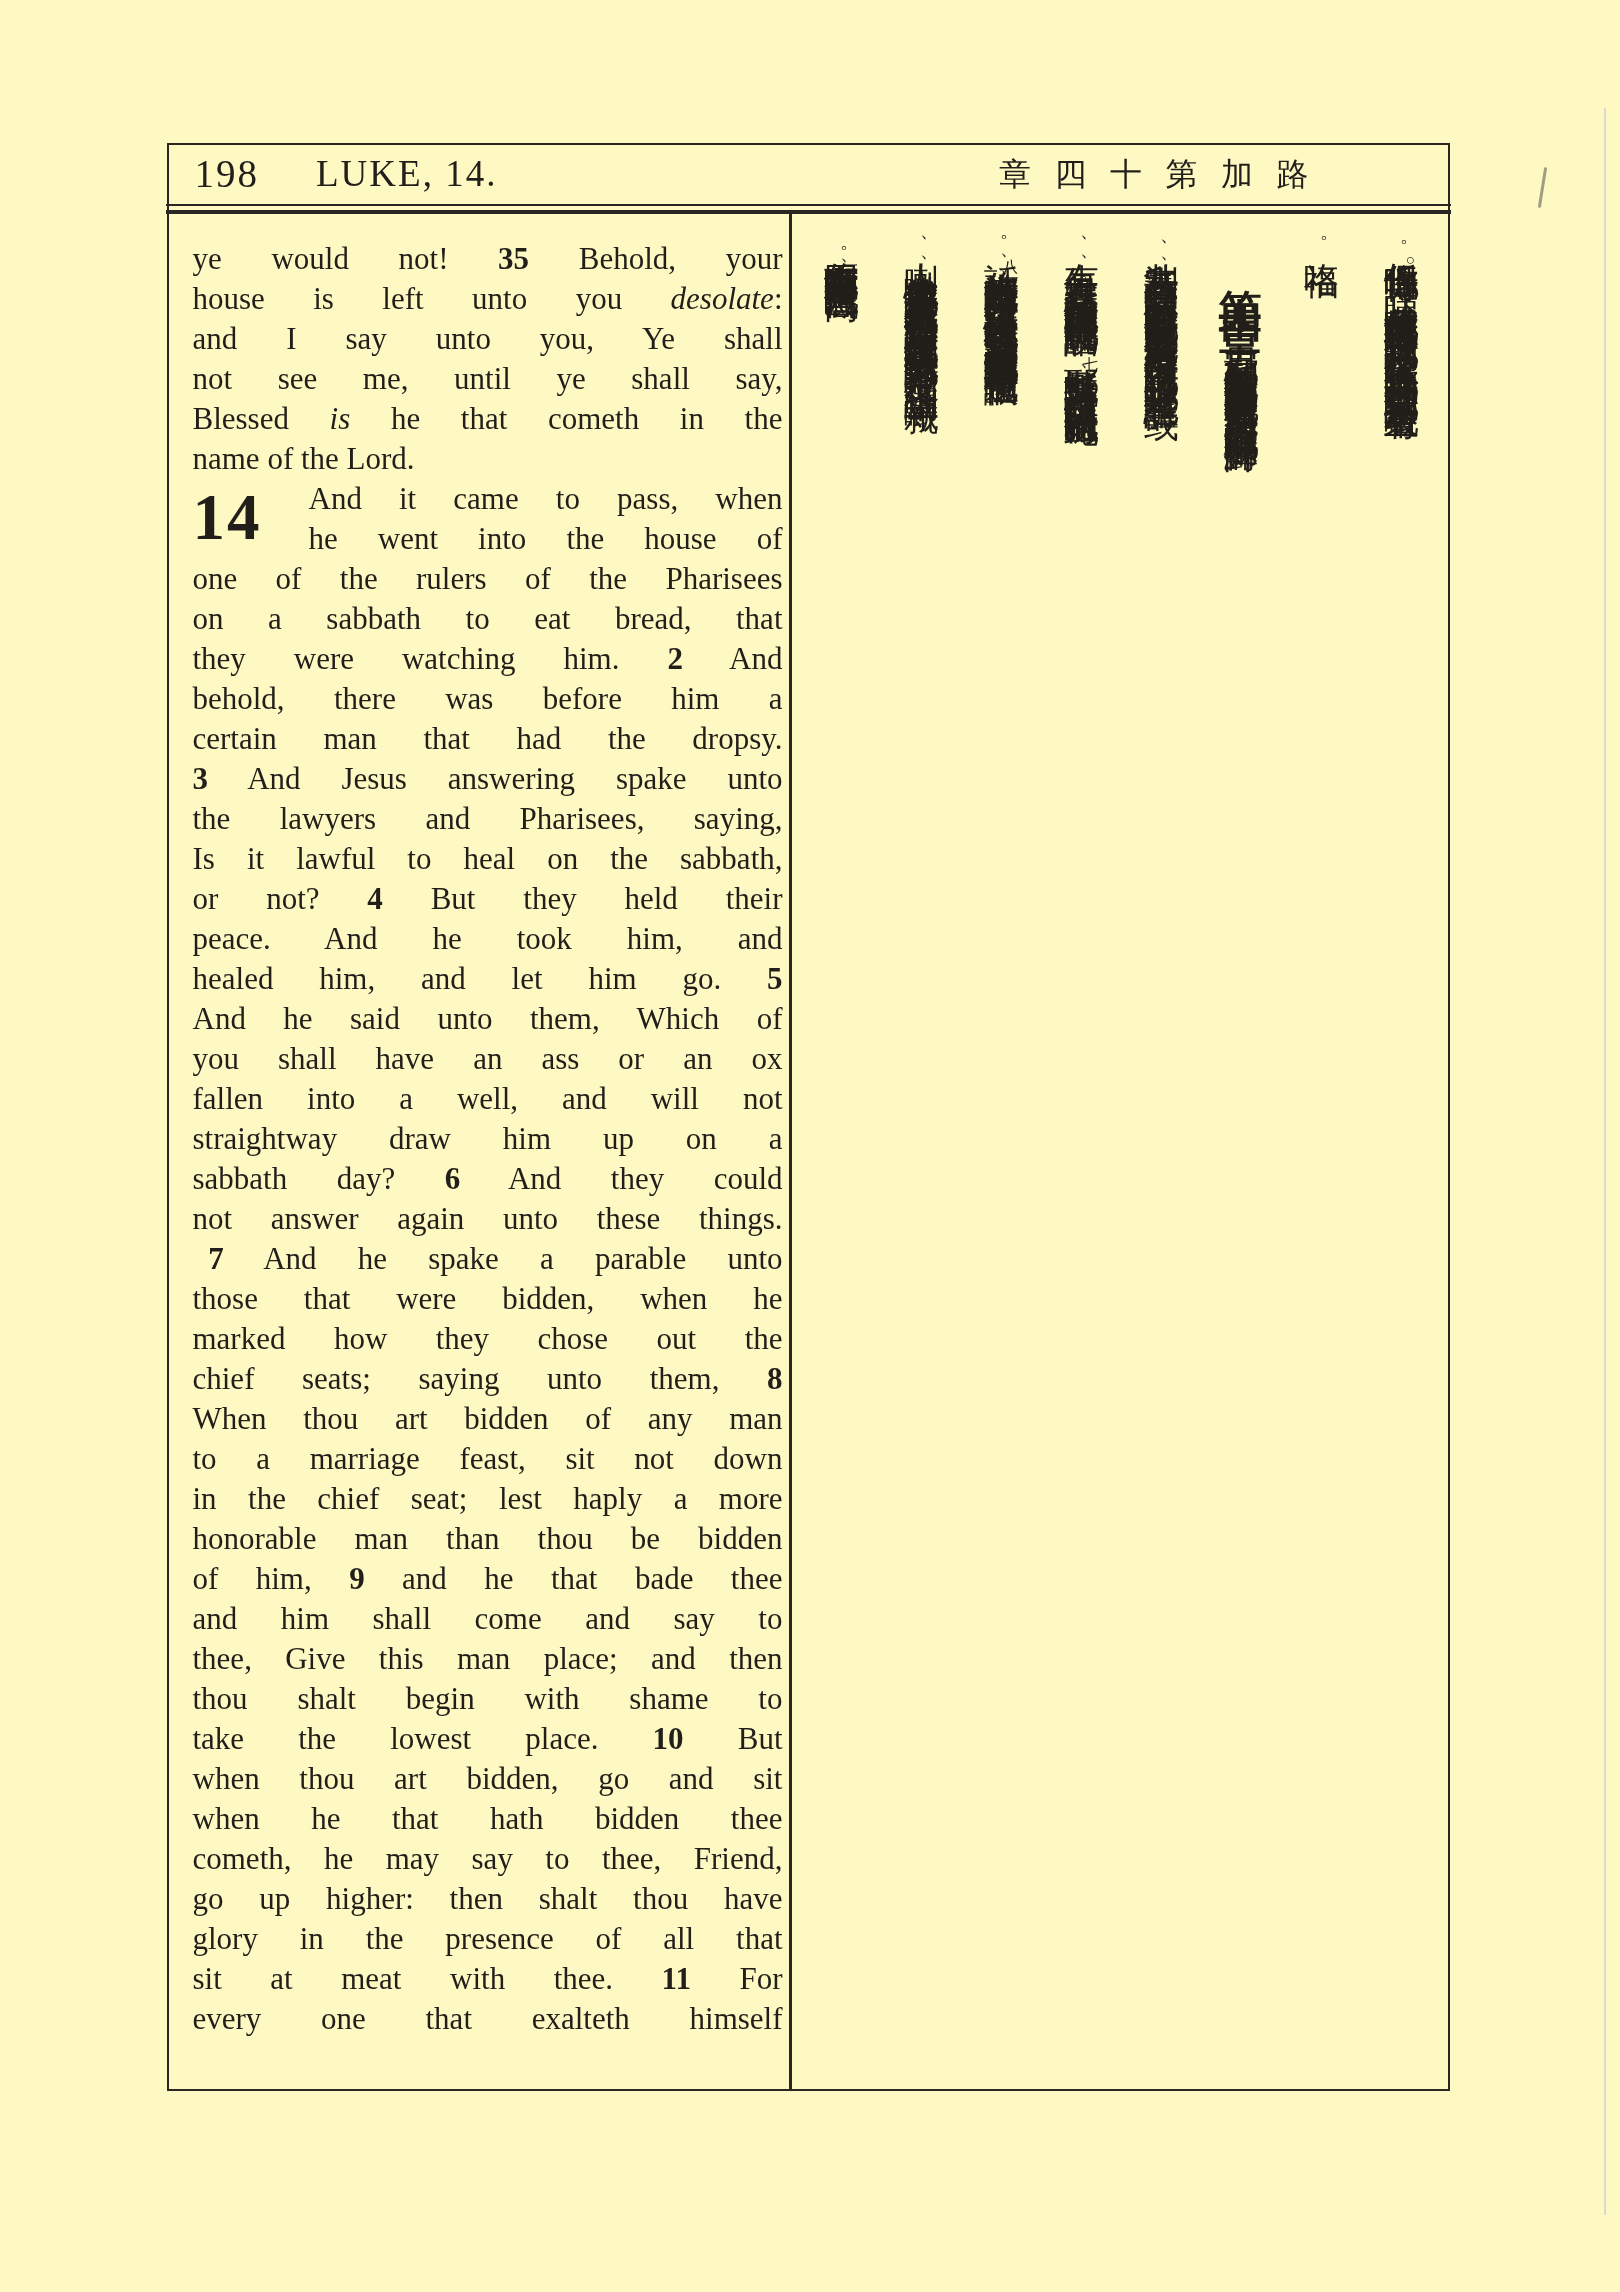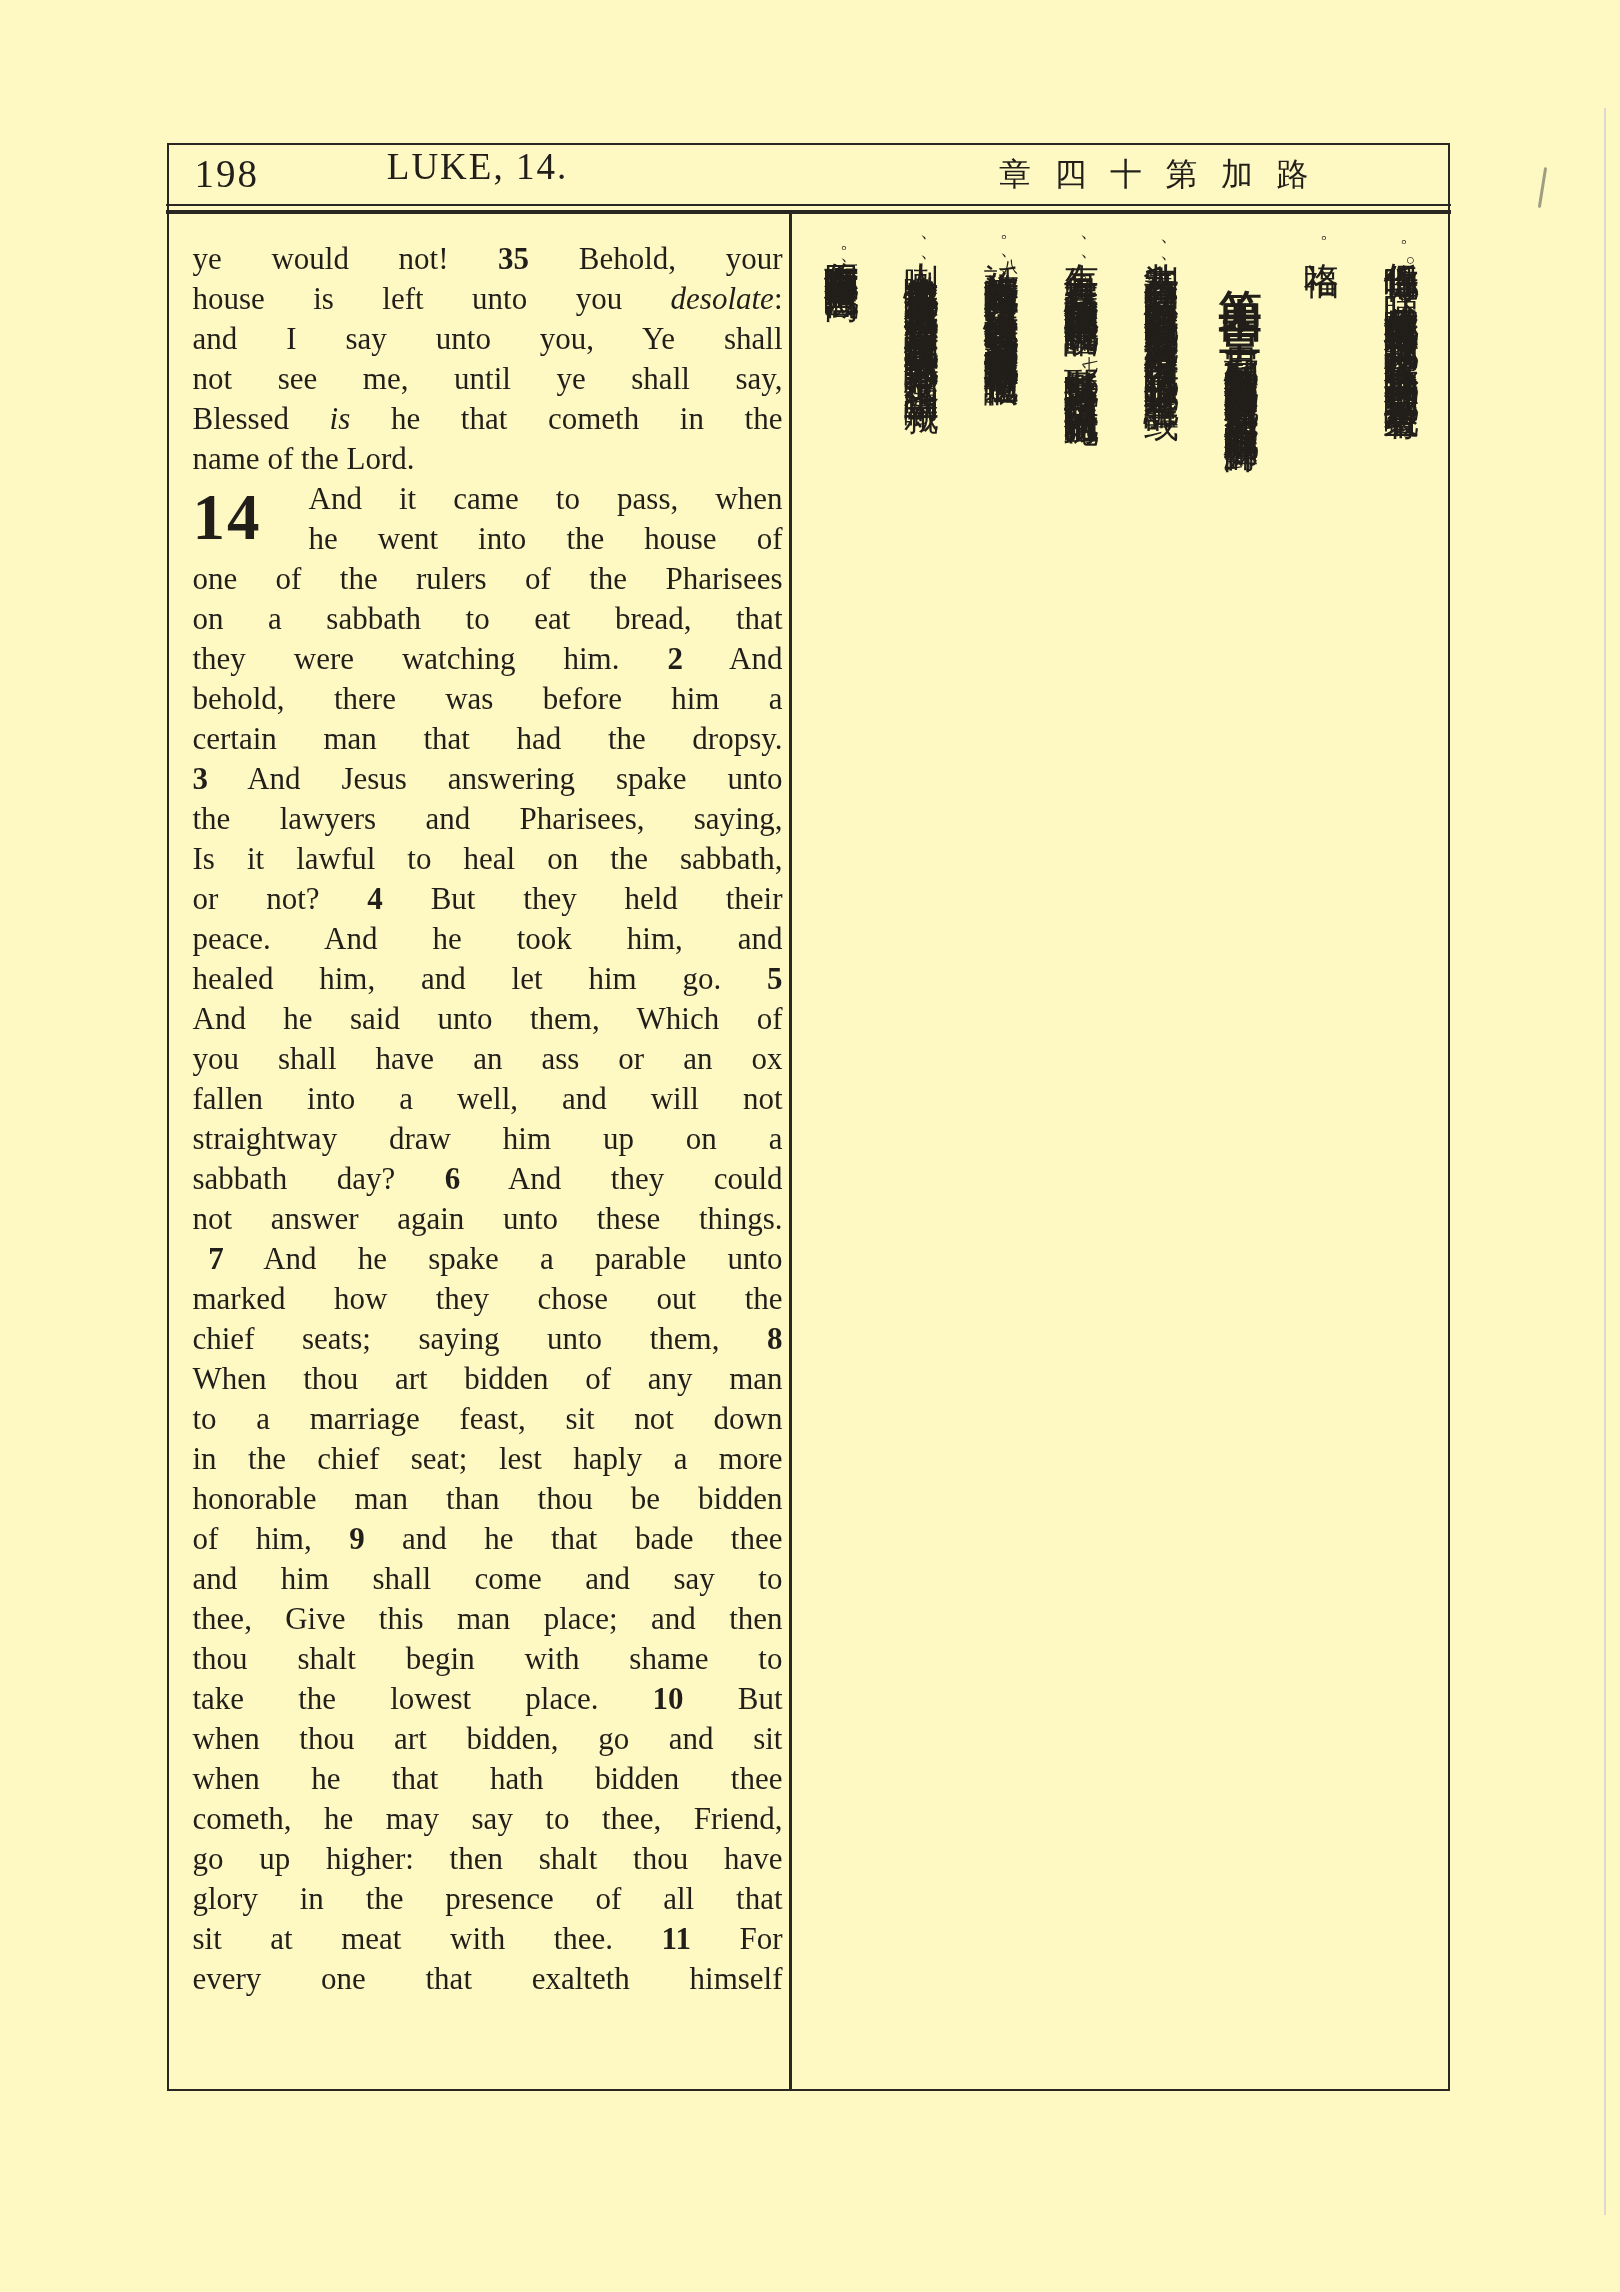--- a/index.html
+++ b/index.html
@@ -10,21 +10,21 @@
     font-family:"Liberation Serif","DejaVu Serif",serif;
     overflow:hidden;
   }
   
   .frame{
     position:absolute;left:167px;top:143px;width:1283px;height:1948px;
     border:2.9px solid #2a2622;box-sizing:border-box;
   }
   .header-row{position:absolute;top:0;left:0;right:0;height:59px;}
   .page-number{position:absolute;left:25.5px;top:5.9px;font-size:39px;letter-spacing:2px;}
-  .header-en{position:absolute;left:147px;top:0;width:323px;text-align:center;font-size:37px;letter-spacing:2px;}
+  .header-en{position:absolute;left:147px;top:7px;width:323px;font-size:37px;letter-spacing:2px;}
   .header-zh{position:absolute;right:116px;top:7.8px;font-size:32px;letter-spacing:23.5px;white-space:nowrap;
              font-family:"Liberation Serif","DejaVu Serif",serif;}
   .header-rule{position:absolute;top:59px;left:-2.9px;right:-2.9px;height:3.9px;
     border-top:2px solid #2a2622;border-bottom:4.9px solid #2a2622;}
   .divider{position:absolute;top:68px;bottom:0;left:620px;width:2.9px;background:#2a2622;}
 
   
   .english{position:absolute;left:23.5px;top:94px;width:590px;font-size:31px;line-height:40px;}
   .para{overflow:visible;}
   .line{text-align:justify;text-align-last:justify;}
@@ -104,20 +104,21 @@
           <div class="line">healed him, and let him go.  <b>5</b></div>
           <div class="line">And he said unto them, Which of</div>
           <div class="line">you shall have an ass or an ox</div>
           <div class="line">fallen into a well, and will not</div>
           <div class="line">straightway draw him up on a</div>
           <div class="line">sabbath day?  <b>6</b> And they could</div>
           <div class="line">not answer again unto these things.</div>
         </div>
         <div class="para">
           <div class="line indent"><b>7</b> And he spake a parable unto</div>
+          <div class="line">those that were bidden, when he</div>
           <div class="line">marked how they chose out the</div>
           <div class="line">chief seats; saying unto them, <b>8</b></div>
           <div class="line">When thou art bidden of any man</div>
           <div class="line">to a marriage feast, sit not down</div>
           <div class="line">in the chief seat; lest haply a more</div>
           <div class="line">honorable man than thou be bidden</div>
           <div class="line">of him, <b>9</b> and he that bade thee</div>
           <div class="line">and him shall come and say to</div>
           <div class="line">thee, Give this man place; and then</div>
           <div class="line">thou shalt begin with shame to</div>

